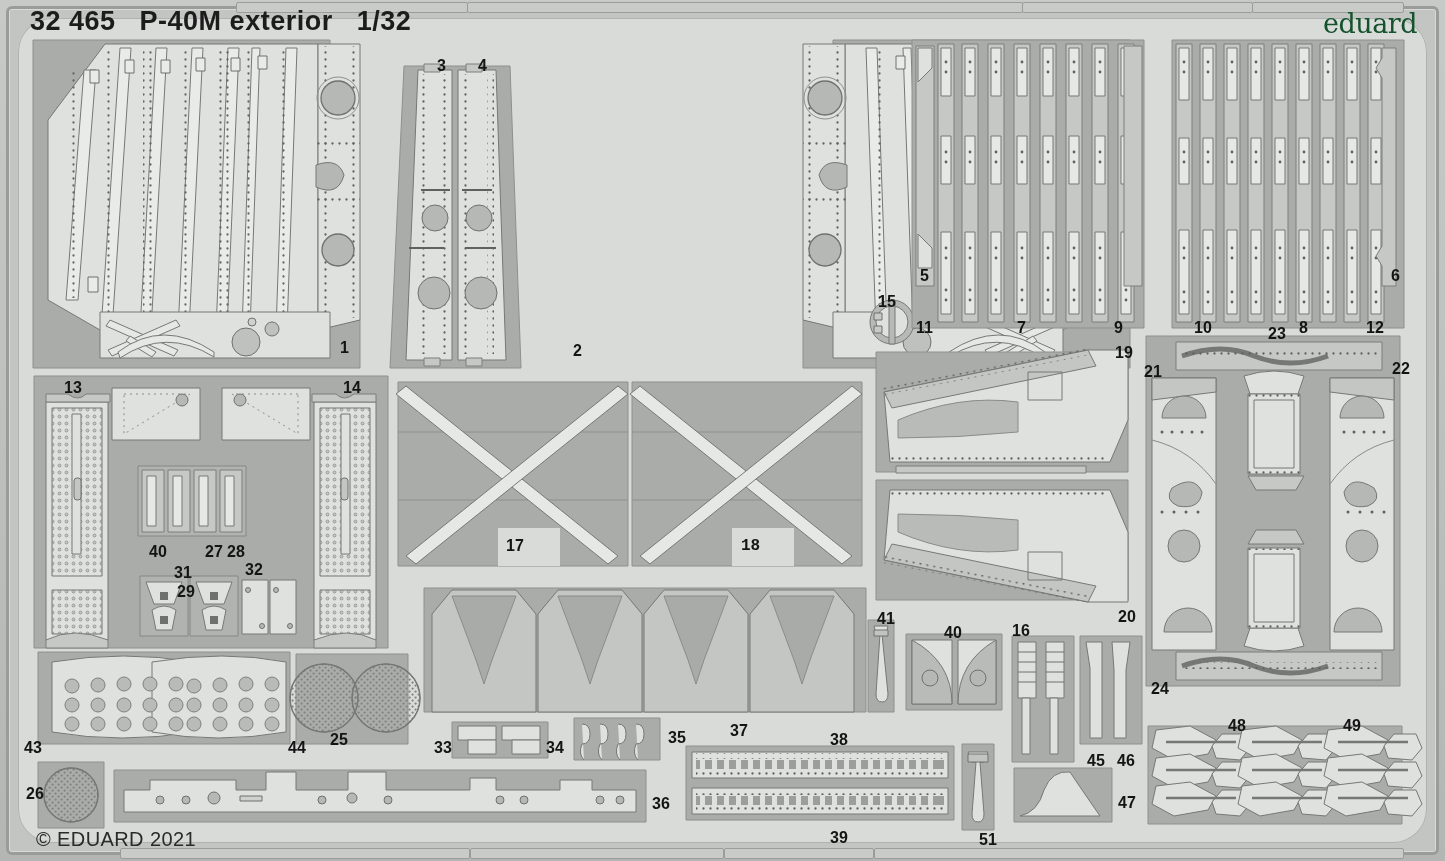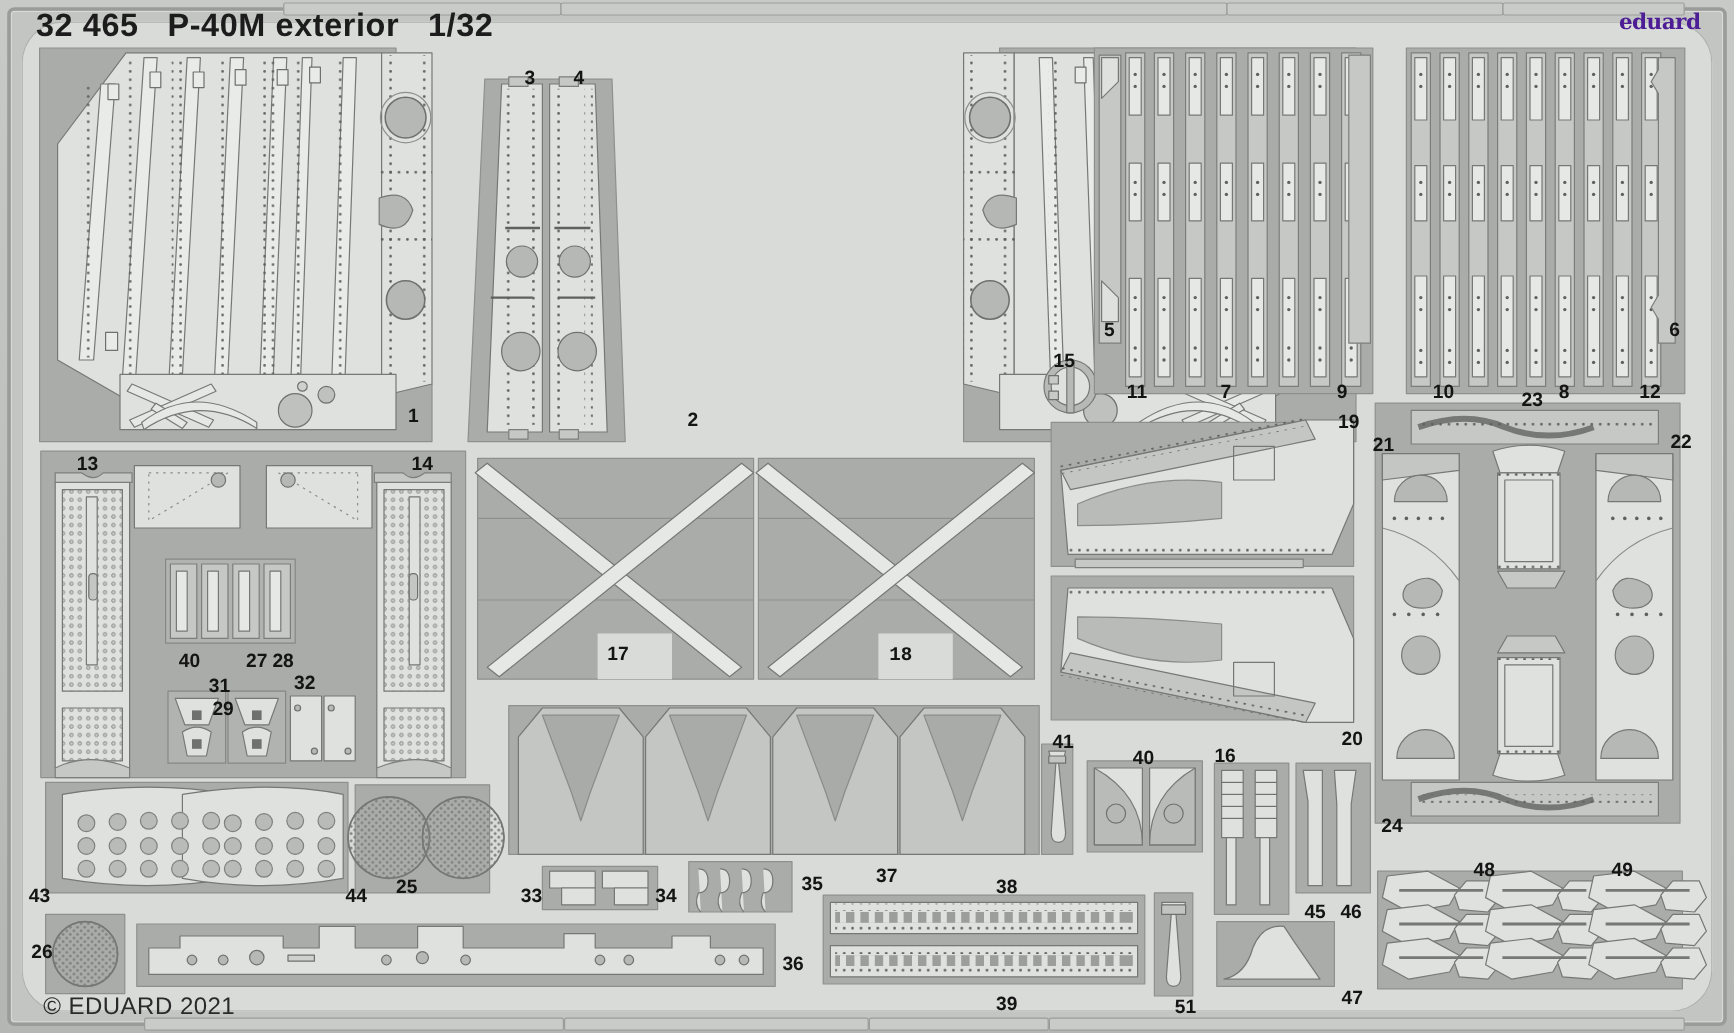--- a/index.html
+++ b/index.html
@@ -38,21 +38,21 @@
 
   
   #title{
     position:absolute;left:30px;top:6px;
     font-size:27px;font-weight:bold;color:#1c1c1c;
     letter-spacing:.5px;white-space:pre;
   }
   #brand{
     position:absolute;right:28px;top:8px;
     font-family:"DejaVu Serif",serif;
-    font-size:18px;font-weight:bold;color:#4c1d95;letter-spacing:-.5px;
+    font-size:27px;font-weight:normal;color:#14532d;letter-spacing:-.5px;
   }
   #copyright{
     position:absolute;left:36px;bottom:10px;
     font-size:20px;color:#2a2a2a;letter-spacing:.4px;
   }
   #madein{
     position:absolute;right:30px;bottom:10px;
     font-size:20px;color:#2a2a2a;letter-spacing:.2px;
   }
 
@@ -721,21 +721,21 @@
       <div class="plabel" style="left: 340px; top: 340px;">1</div>
       <div class="plabel" style="left: 573px; top: 343px;">2</div>
       <div class="plabel" style="left: 437px; top: 58px;">3</div>
       <div class="plabel" style="left: 478px; top: 58px;">4</div>
       <div class="plabel" style="left: 920px; top: 268px;">5</div>
       <div class="plabel" style="left: 1391px; top: 268px;">6</div>
       <div class="plabel" style="left: 1017px; top: 320px;">7</div>
       <div class="plabel" style="left: 1299px; top: 320px;">8</div>
       <div class="plabel" style="left: 1114px; top: 320px;">9</div>
       <div class="plabel" style="left: 1194px; top: 320px;">10</div>
-      <div class="plabel" style="left: 939px; top: 320px;">11</div>
+      <div class="plabel" style="left: 916px; top: 320px;">11</div>
       <div class="plabel" style="left: 1366px; top: 320px;">12</div>
       <div class="plabel" style="left: 64px; top: 380px;">13</div>
       <div class="plabel" style="left: 343px; top: 380px;">14</div>
       <div class="plabel" style="left: 878px; top: 294px;">15</div>
       <div class="plabel" style="left: 1012px; top: 623px;">16</div>
       <div class="plabel" style="left: 506px; top: 538px;">17</div>
       <div class="plabel" style="left: 741px; top: 538px; font-family: Liberation Mono, monospace;">18</div>
       <div class="plabel" style="left: 1115px; top: 345px;">19</div>
       <div class="plabel" style="left: 1118px; top: 609px;">20</div>
       <div class="plabel" style="left: 1144px; top: 364px;">21</div>
@@ -757,18 +757,18 @@
       <div class="plabel" style="left: 730px; top: 723px;">37</div>
       <div class="plabel" style="left: 830px; top: 732px;">38</div>
       <div class="plabel" style="left: 830px; top: 830px;">39</div>
       <div class="plabel" style="left: 944px; top: 625px;">40</div>
       <div class="plabel" style="left: 877px; top: 611px;">41</div>
       <div class="plabel" style="left: 979px; top: 832px;">51</div>
       <div class="plabel" style="left: 24px; top: 740px;">43</div>
       <div class="plabel" style="left: 288px; top: 740px;">44</div>
       <div class="plabel" style="left: 1087px; top: 753px;">45</div>
       <div class="plabel" style="left: 1117px; top: 753px;">46</div>
-      <div class="plabel" style="left: 1118px; top: 825px;">47</div>
+      <div class="plabel" style="left: 1118px; top: 795px;">47</div>
       <div class="plabel" style="left: 1228px; top: 718px;">48</div>
       <div class="plabel" style="left: 1343px; top: 718px;">49</div>
     </div>
 
 </div>
 
 </body></html>

